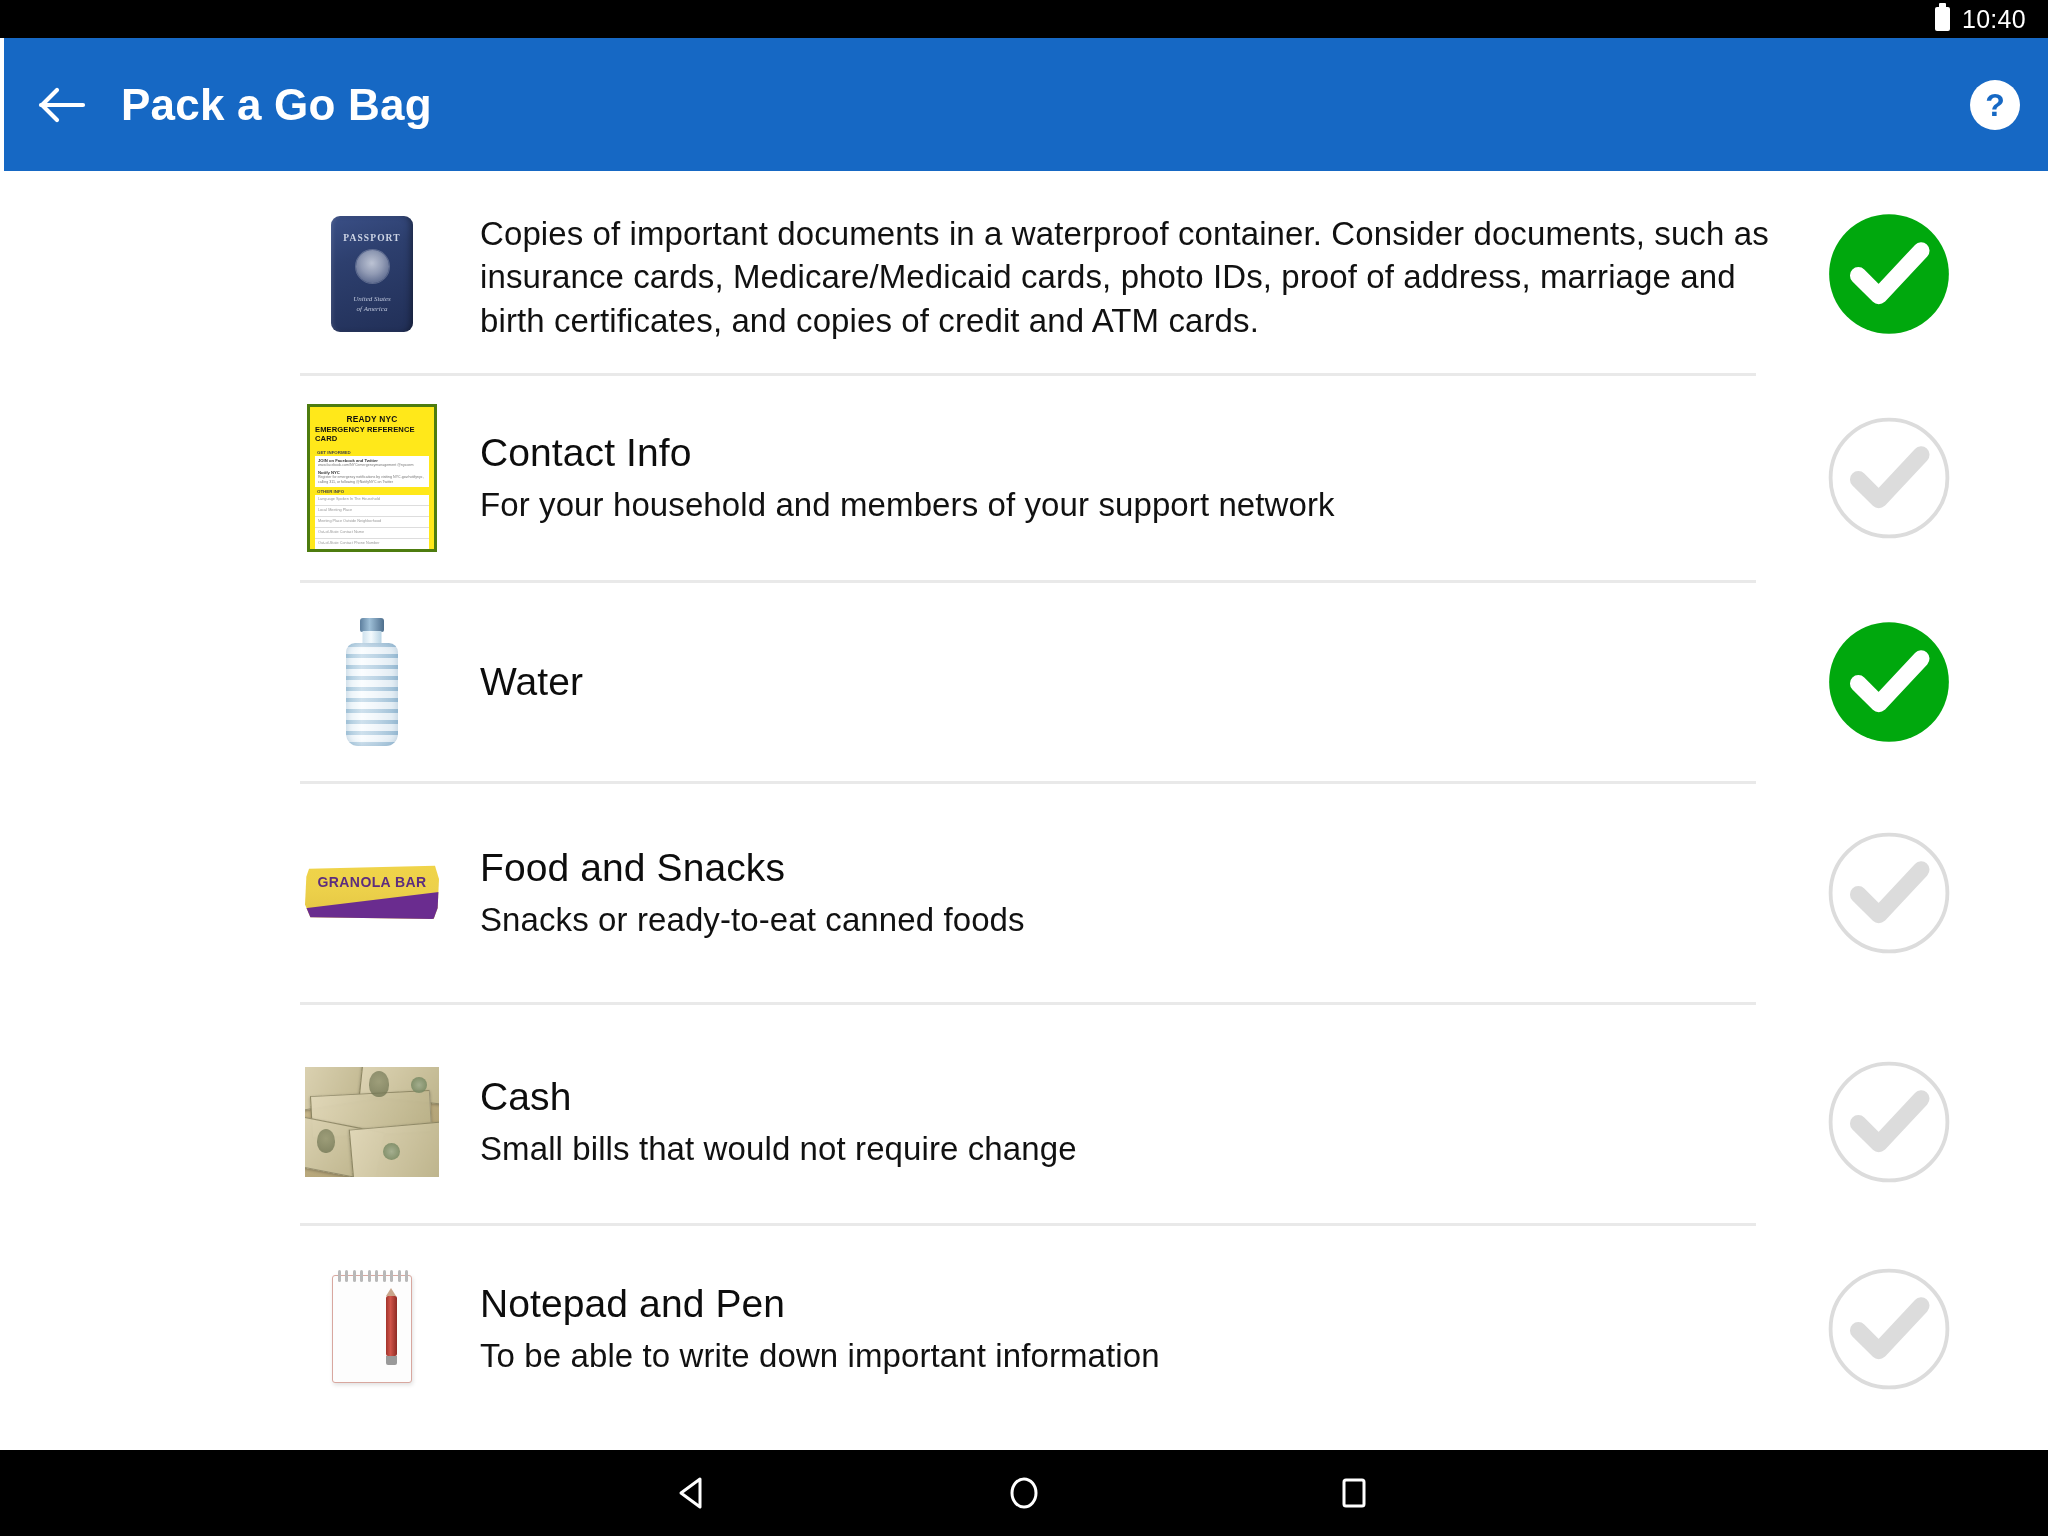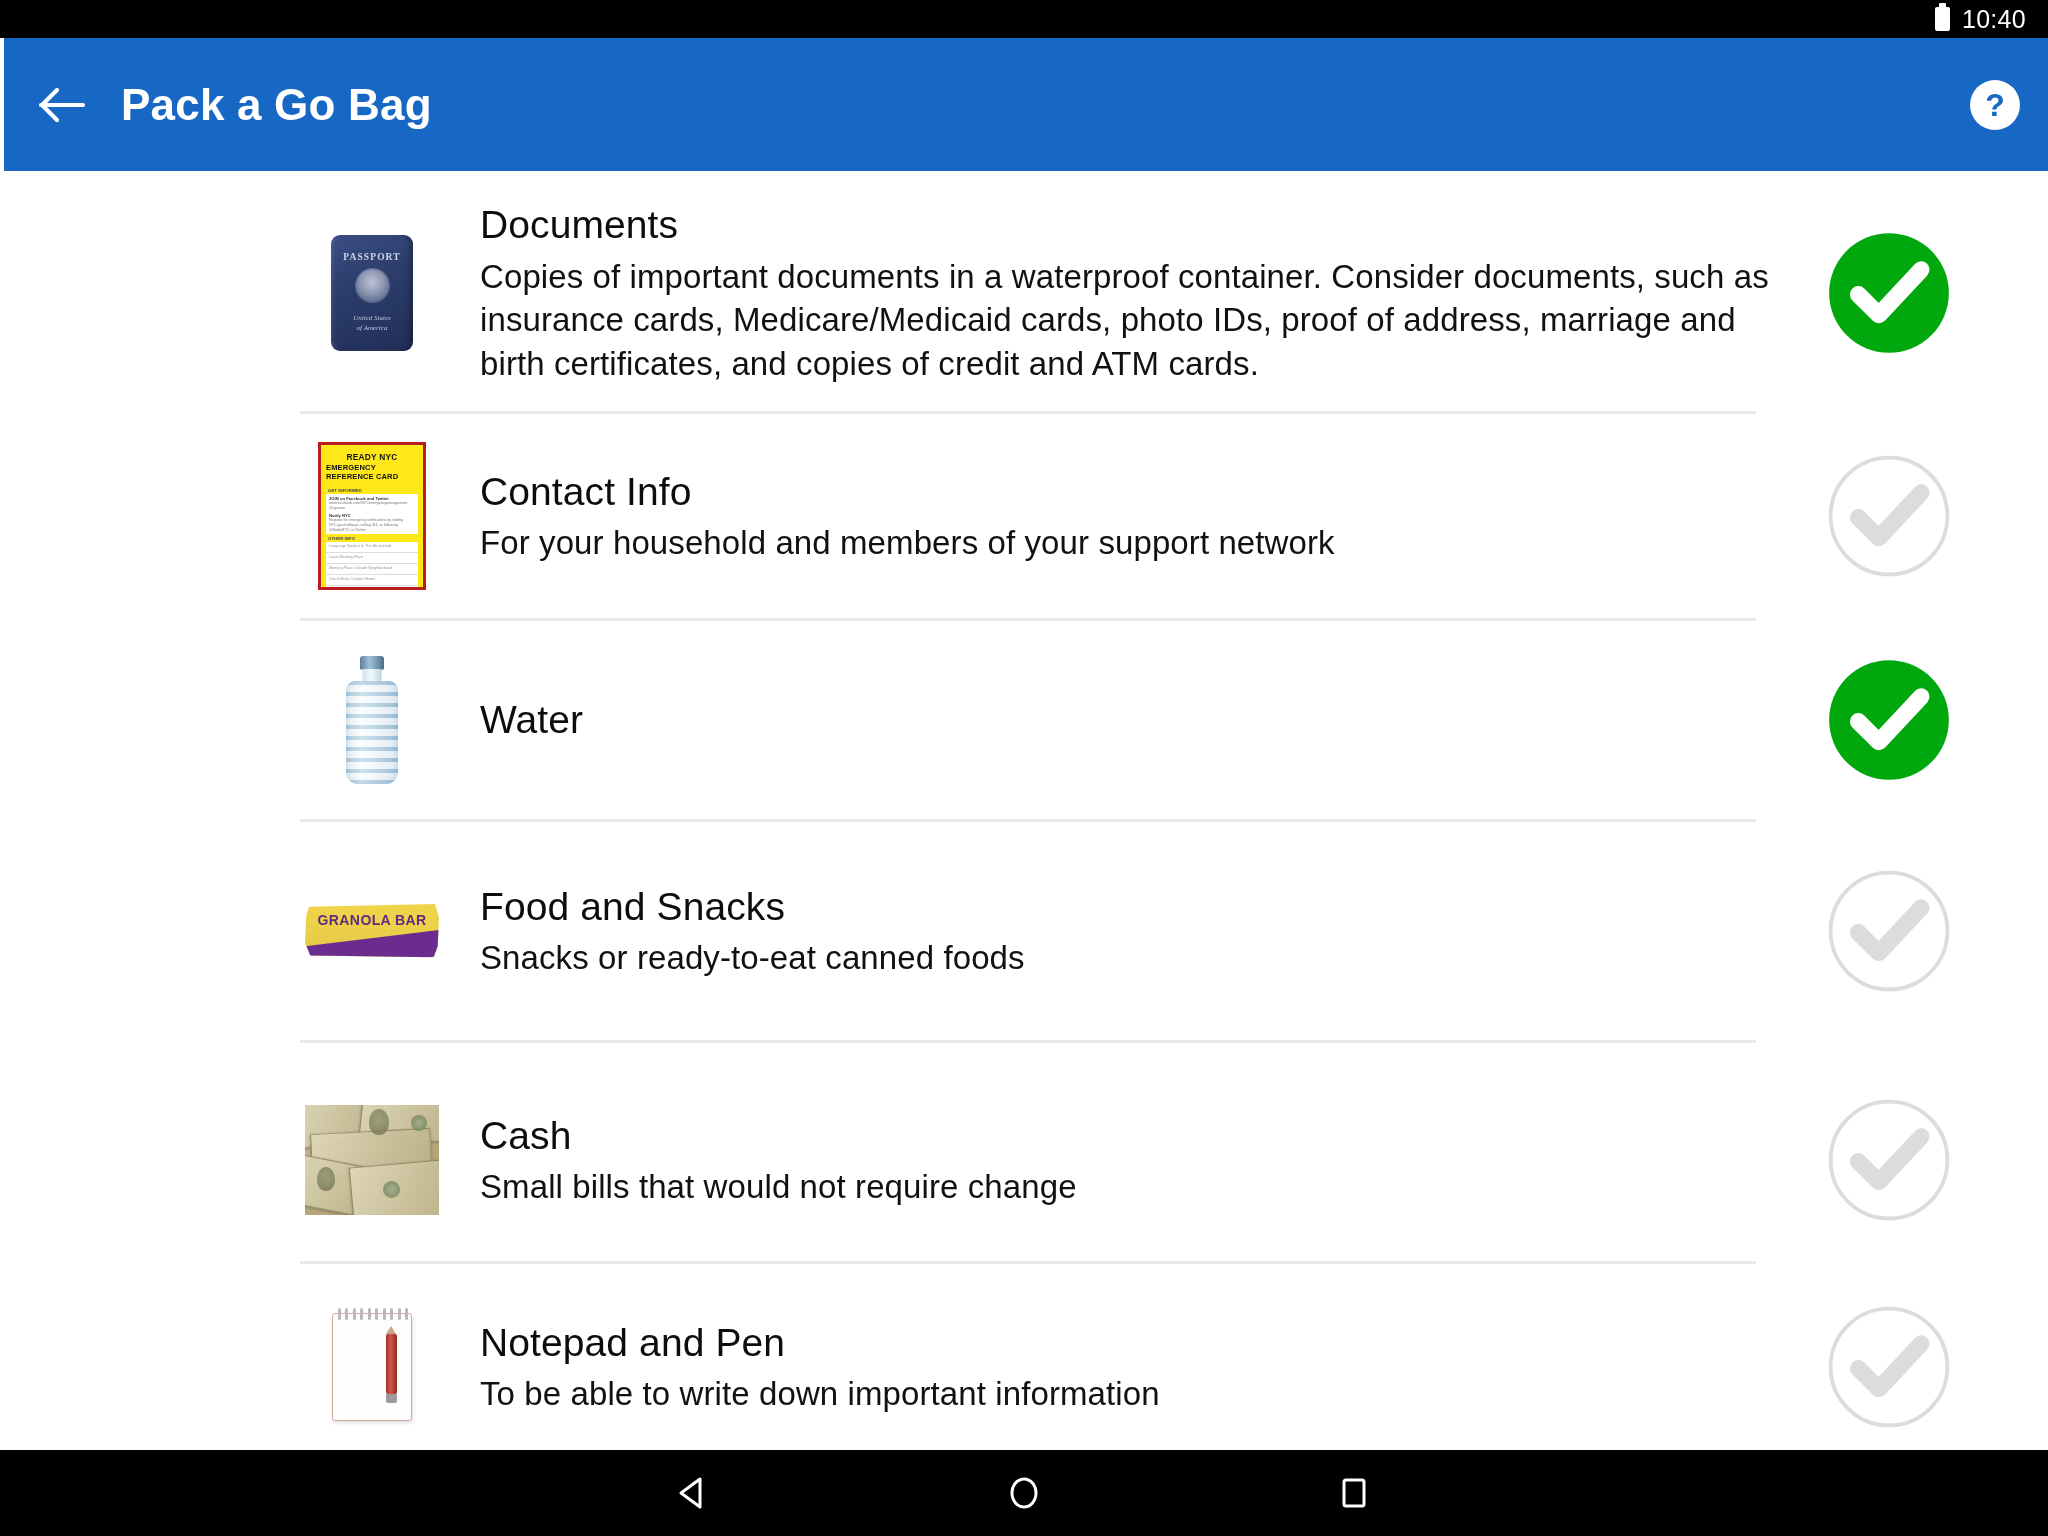--- a/index.html
+++ b/index.html
@@ -95,21 +95,21 @@
     background:radial-gradient(circle at 48% 40%, #c9cfdd 0%, #9aa3bb 42%, #6f7b9c 70%, #55628a 100%);
     opacity:.92;
     box-shadow:0 0 0 1px rgba(200,206,222,.35);
   }
   .passport .pp-sub{
     margin-top:11px; font-size:7px; line-height:1.45; color:#bcc5da; text-align:center;
     font-family:"Liberation Serif", serif; font-style:italic;
   }
 
   .refcard{
-    width:108px; height:148px; background:#ffe81a; border:3px solid #b91c1c;
+    width:130px; height:148px; background:#ffe81a; border:3px solid #4d7c0f;
     display:flex; flex-direction:column; align-items:center; padding:7px 5px 5px;
     overflow:hidden;
   }
   .refcard .rc-t1{ font-size:8.4px; font-weight:bold; color:#111; letter-spacing:.2px; }
   .refcard .rc-t2{ font-size:7.6px; font-weight:bold; color:#111; letter-spacing:.1px; margin-top:1px; }
   .refcard .rc-body{ width:100%; margin-top:5px; }
   .refcard .rc-head{ font-size:4.4px; font-weight:bold; color:#444; margin:2px 0 1px 2px; }
   .refcard .rc-white{ background:#fff; width:100%; padding:2px 3px; }
   .refcard .rc-bold{ font-size:4.2px; font-weight:bold; color:#333; }
   .refcard .rc-sm{ font-size:3.6px; color:#777; line-height:1.35; }
@@ -246,21 +246,20 @@
           <div class="passport">
             <div class="pp-word">PASSPORT</div>
             <div class="pp-seal"></div>
             <div class="pp-sub">
               <span>United States</span><br>
               <span>of America</span>
             </div>
           </div>
         </div>
         <div class="texts">
-          <div class="title">Documents</div>
           <div class="desc">Copies of important documents in a waterproof container. Consider documents, such as insurance cards, Medicare/Medicaid cards, photo IDs, proof of address, marriage and birth certificates, and copies of credit and ATM cards.</div>
         </div>
         <div class="check-wrap">
           <svg class="chk" viewBox="0 0 100 100">
             <circle cx="50" cy="50" r="41" fill="#00a80d"></circle>
             <path d="M29 51 L43 65 L72 34" stroke="#fff" stroke-width="11.5" fill="none" stroke-linecap="round" stroke-linejoin="round"></path>
           </svg>
         </div>
       </div>
     </div>

